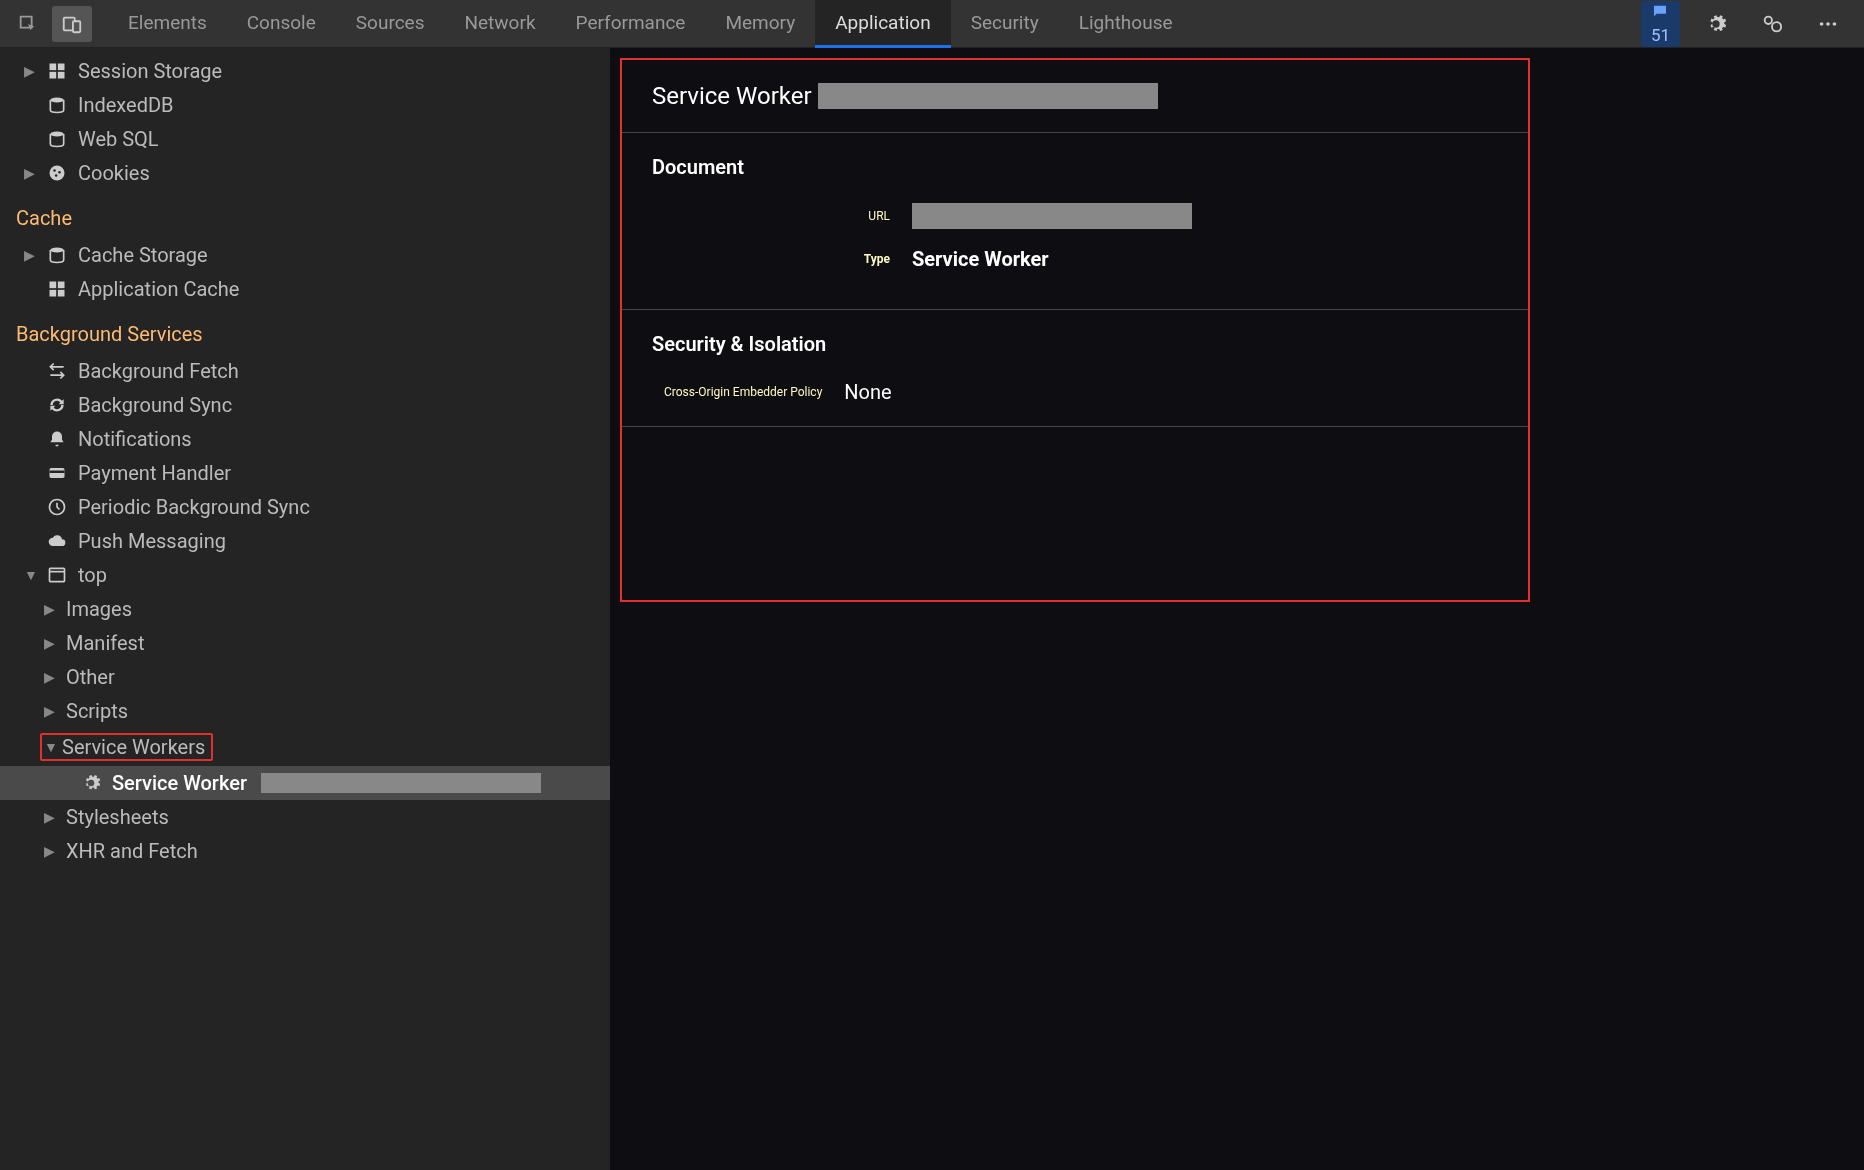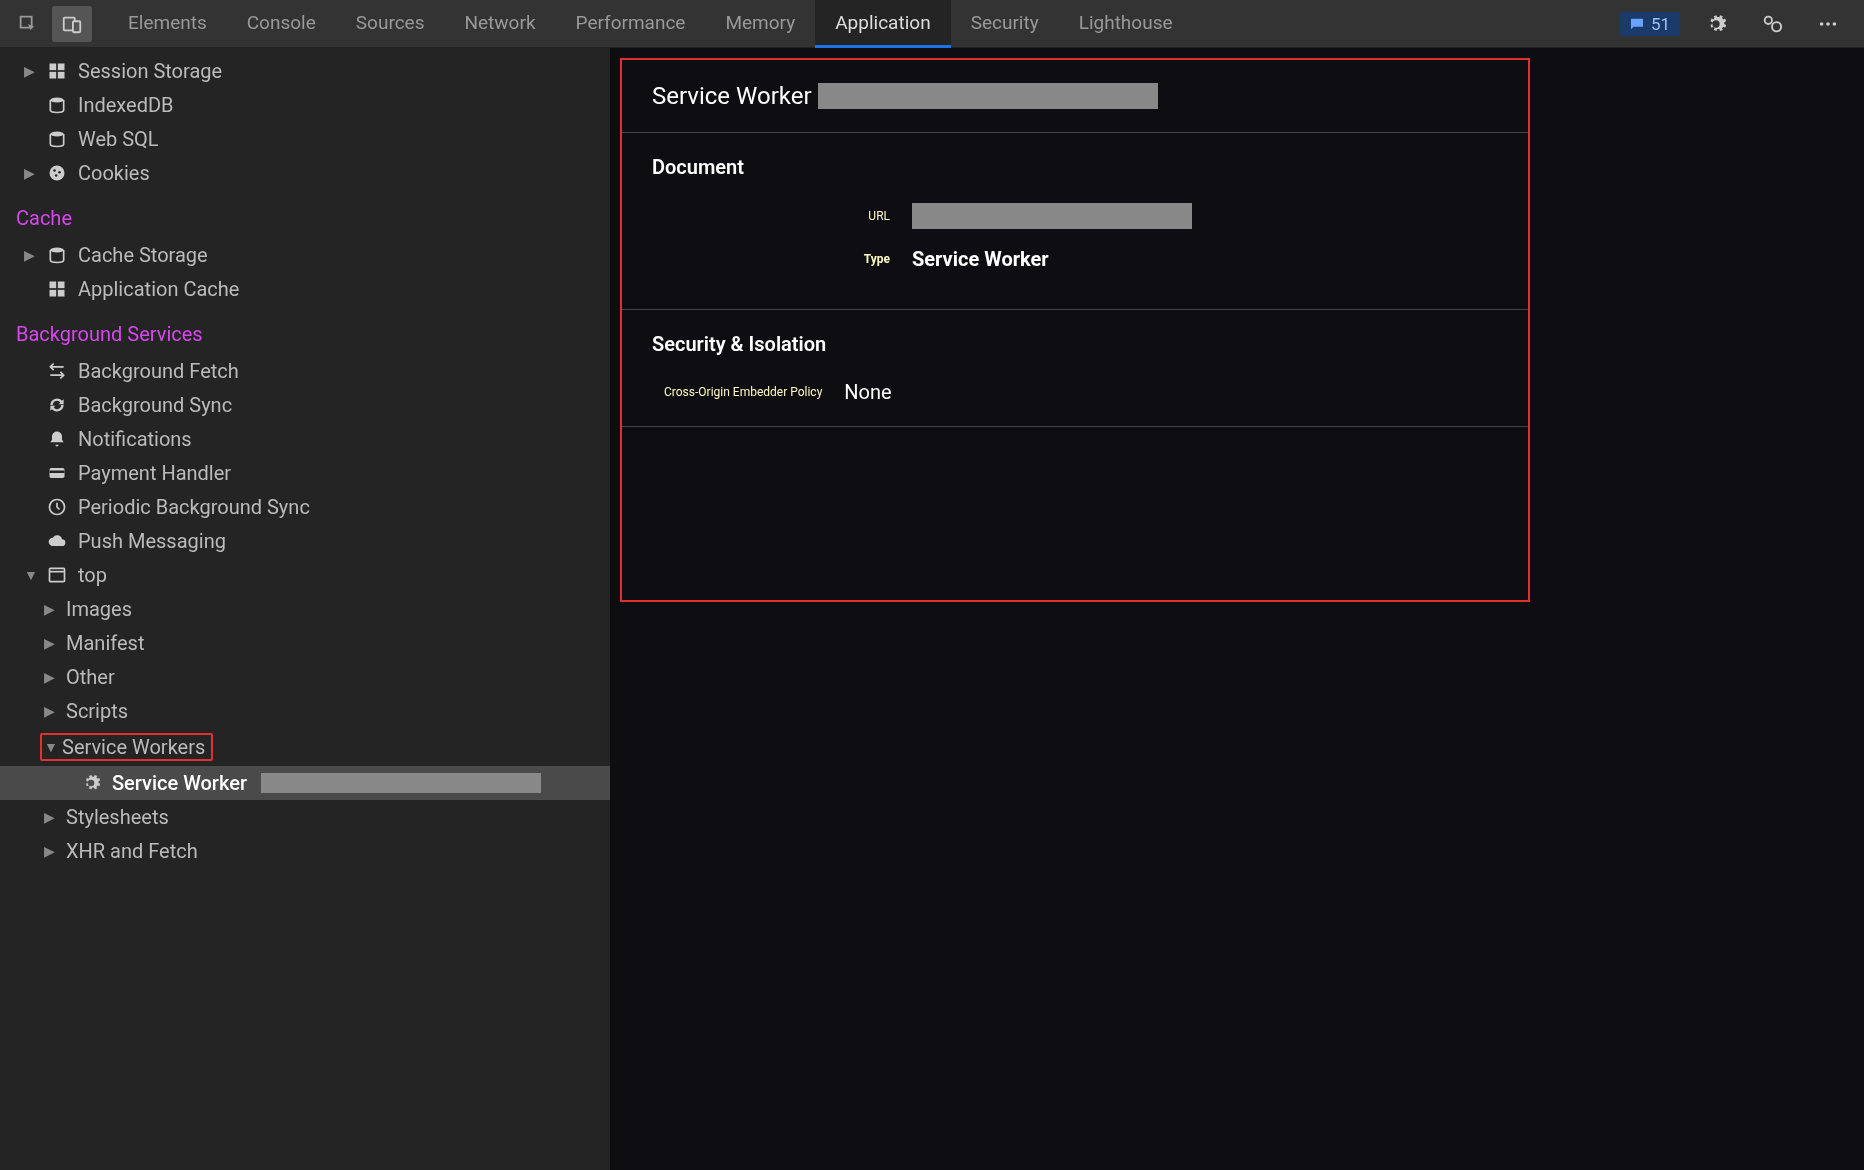--- a/index.html
+++ b/index.html
@@ -6,33 +6,33 @@
 body { background: #242424; color: #aaa; width: 1864px; height: 1170px; overflow: hidden; }
 
 .topbar { height: 48px; background: #333; display: flex; align-items: center; padding: 12px 8px; border-bottom: 1px solid #222; }
 .topbar-icons { display: flex; gap: 4px; }
 .topbar-iconbtn { width: 40px; height: 36px; display: flex; align-items: center; justify-content: center; color: #999; }
 .topbar-iconbtn.active { background: #555; border-radius: 3px; }
 .tabs { display: flex; margin-left: 16px; flex: 1; gap: 0; align-items: stretch; height: 48px; }
 .tab { padding: 0 20px; display: flex; align-items: center; color: #999; font-size: 19px; cursor: pointer; border-bottom: 3px solid transparent; }
 .tab.active { background: #242424; color: #ddd; border-bottom: 3px solid #1a73e8; }
 .topbar-right { display: flex; align-items: center; gap: 16px; padding-right: 8px; }
-.badge { background: #1a3a6a; color: #9ec1ff; padding: 2px 10px; font-size: 17px; border-radius: 3px; display: flex; align-items: center; gap: 6px; }
+.badge { background: #1a3a6a; color: #9ec1ff; padding: 2px 10px; font-size: 17px; border-radius: 3px; display: flex; align-items: center; gap: 6px; flex-direction: column; }
 
 .content { display: flex; height: calc(100% - 48px); }
 .sidebar { width: 610px; background: #242424; overflow-y: auto; padding-top: 6px; }
 .tree-row { display: flex; align-items: center; gap: 10px; padding: 5px 0 5px 20px; cursor: pointer; font-size: 20px; color: #bbb; }
 .tree-row .expand { width: 12px; color: #888; font-size: 14px; }
 .tree-row .icon { width: 22px; height: 22px; display: flex; align-items: center; justify-content: center; color: #ccc; flex-shrink: 0; }
 .tree-row .label { flex: 0 0 auto; }
 .tree-row.indent1 { padding-left: 24px; }
 .tree-row.indent2 { padding-left: 44px; }
 .tree-row.indent3 { padding-left: 80px; }
 .tree-row.selected { background: #4a4a4a; }
-.section-header { padding: 8px 16px 8px 16px; font-size: 20px; color: #d946ef; margin-top: 8px; }
+.section-header { padding: 8px 16px 8px 16px; font-size: 20px; color: #fdba74; margin-top: 8px; }
 .redbox-slim { display: inline-block; border: 2px solid #e03030; padding: 0 6px 0 2px; border-radius: 2px; }
 .gray-strip { display: inline-block; height: 20px; background: #888; vertical-align: middle; margin-left: 4px; }
 
 .mainarea { flex: 1; position: relative; background: #0e0e12; padding: 0; }
 .bigred { position: absolute; left: 10px; top: 10px; width: 910px; height: 544px; border: 2px solid #e03030; }
 .panel-header { padding: 22px 30px; border-bottom: 1px solid #444; display: flex; align-items: center; }
 .panel-header .title { font-size: 24px; color: #fff; font-weight: 400; }
 .panel-header .strip { width: 340px; height: 26px; background: #888; margin-left: 6px; }
 .panel-section { padding: 22px 30px; border-bottom: 1px solid #444; }
 .panel-section h3 { color: #fff; font-size: 20px; font-weight: 600; margin-bottom: 24px; }

